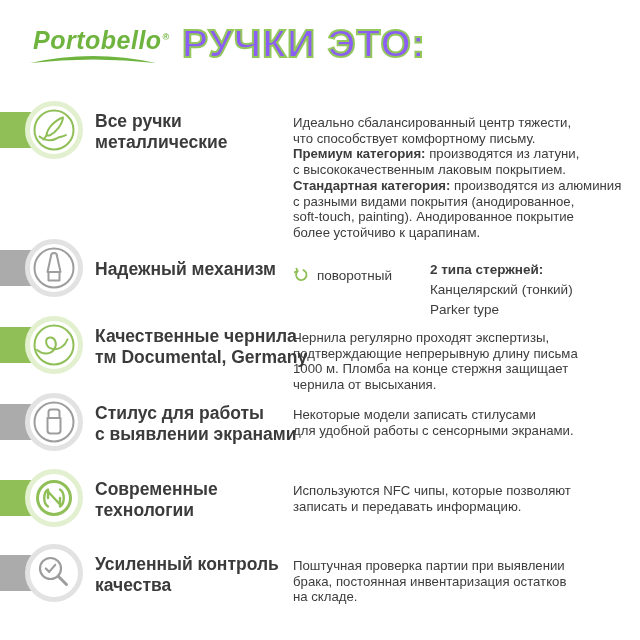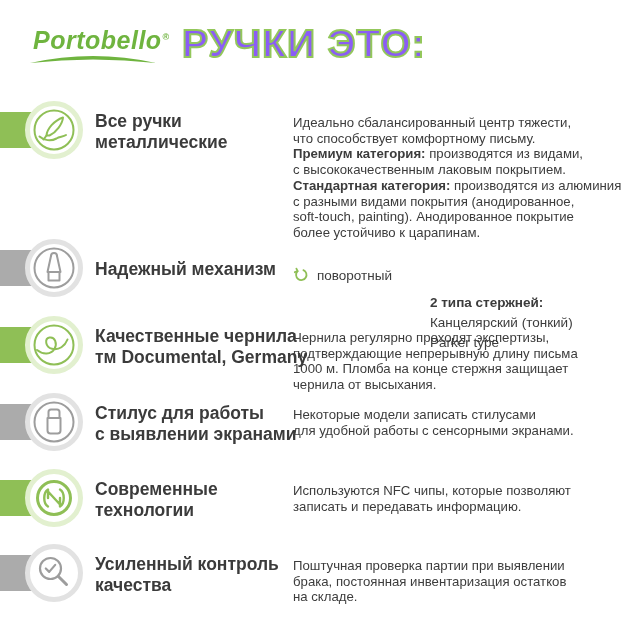--- a/index.html
+++ b/index.html
@@ -45,21 +45,21 @@
   .body{
     position:absolute;left:293px;top:14px;width:335px;
     font-size:13.2px;line-height:15.7px;color:#3C3C3C;white-space:pre-line;
   }
   .body b{font-weight:bold;text-align:center;}
 
   
   .mech{position:absolute;left:293px;top:22px;}
   .mech-item{display:flex;align-items:flex-end;gap:8px;height:22px;font-size:13.5px;color:#3C3C3C;}
   .refill{position:absolute;left:430px;top:21px;font-size:13.5px;line-height:20px;color:#3C3C3C;}
-  .refill-h{font-weight:bold;margin-top:33px;}
+  .refill-h{font-weight:bold;}
 
   svg{display:block;}
 </style>
 </head>
 <body>
 
 <div class="page">
 
   <div class="logo">
     <span>Portobello</span><span class="reg">®</span>
@@ -78,21 +78,21 @@
         <circle cx="22" cy="22" r="19.5"></circle>
         <path d="M14.5,27.5 C15,21 22,12.5 31,9.5 C30.5,16 24,24.5 17.5,27.5 Z"></path>
         <path d="M14.5,27.5 L11.5,31.5"></path>
         <path d="M7.5,28.5 C12,32.5 19,33.5 24.5,30.5 C27.5,28.5 31,29 34,27"></path>
       </svg>
     </div>
     <h3 class="title">Все ручки
 металлические</h3>
     <div class="body"><span>Идеально сбалансированный центр тяжести,
 что способствует комфортному письму.
-</span><b>Премиум категория:</b><span> производятся из видами,
+</span><b>Премиум категория:</b><span> производятся из латуни,
 с высококачественным лаковым покрытием.
 </span><b>Стандартная категория:</b><span> производятся из алюминия
 с разными видами покрытия (анодированное,
 soft-touch, painting). Анодированное покрытие
 более устойчиво к царапинам.</span></div>
   </div>
 
   <div class="row" style="top:239px">
     <div class="bar gr"></div>
     <div class="circle gr">

